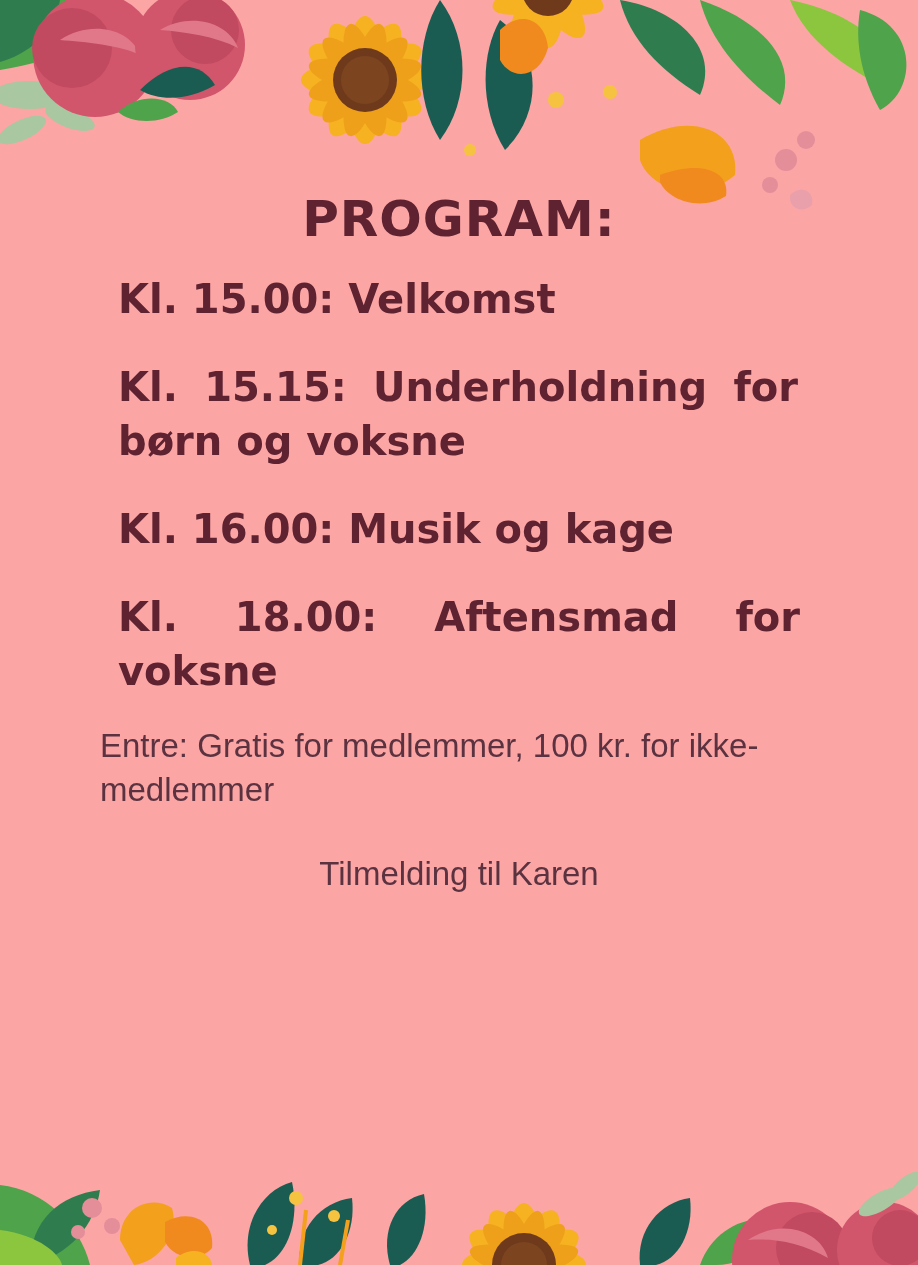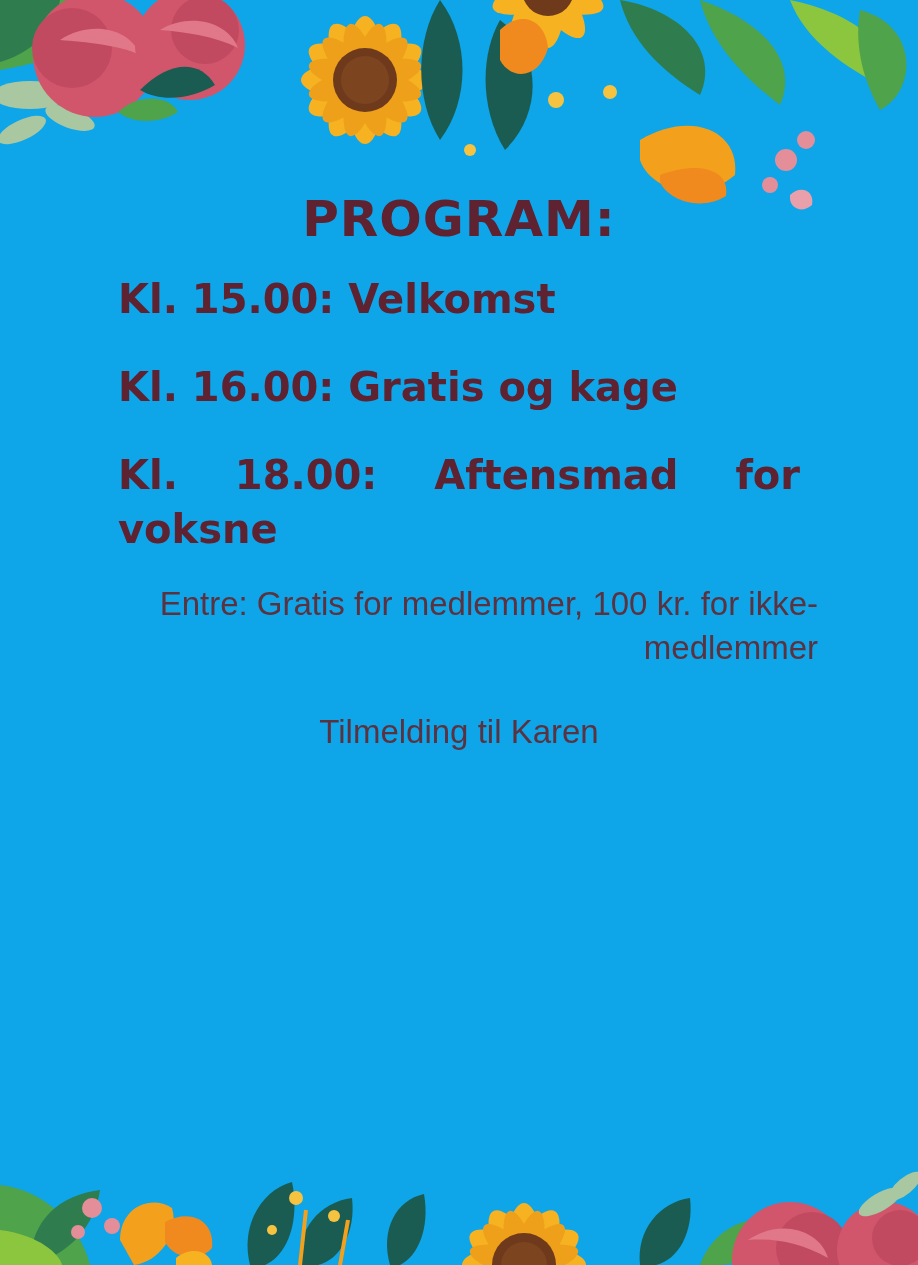--- a/index.html
+++ b/index.html
@@ -12,21 +12,21 @@
     background: #fdf5e7;
     font-family: "Liberation Sans", sans-serif;
     overflow: hidden;
     position: relative;
   }
 
   .poster {
     position: relative;
     width: 918px;
     height: 1265px;
-    background: #0ea5e9;
+    background: #fca5a5;
     overflow: hidden;
   }
 
   
   .floral {
     position: absolute;
     left: 0;
     width: 918px;
     pointer-events: none;
   }
@@ -76,21 +76,21 @@
   }
   .schedule-item.two-line {
     width: 680px;
   }
   .schedule-item:last-child { margin-bottom: 26px; }
 
   .entry-note {
     margin: 10px 100px 0 100px;
     font-size: 33px;
     color: #5b3340;
-    text-align: right;
+    text-align: left;
     line-height: 1.32;
     font-family: "Liberation Sans", sans-serif;
   }
 
   .signup {
     margin: 42px 100px 0 100px;
     font-size: 33px;
     color: #5b3340;
     text-align: center;
     line-height: 1.3;
@@ -176,21 +176,22 @@
       <circle cx="610" cy="92" r="7" fill="#f6c341"></circle>
       <circle cx="470" cy="150" r="6" fill="#f6c341"></circle>
     </svg>
   </div>
 
   <div class="content">
     <h1 class="program-title">PROGRAM:</h1>
 
     <ul class="schedule">
       <li class="schedule-item">Kl. 15.00: Velkomst</li>
-      <li class="schedule-item">Kl. 16.00: Gratis og kage</li>
+      <li class="schedule-item two-line">Kl. 15.15: Underholdning for børn og voksne</li>
+      <li class="schedule-item">Kl. 16.00: Musik og kage</li>
       <li class="schedule-item">Kl. 18.00: Aftensmad for voksne</li>
     </ul>
 
     <p class="entry-note">Entre: Gratis for medlemmer, 100 kr. for ikke-medlemmer</p>
 
     <p class="signup">
       <span class="signup-line">Tilmelding til Karen</span>
     </p>
   </div>
 

